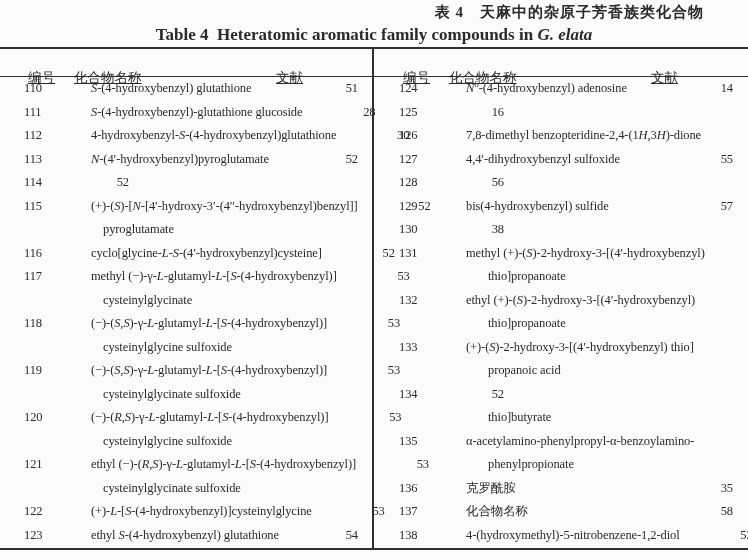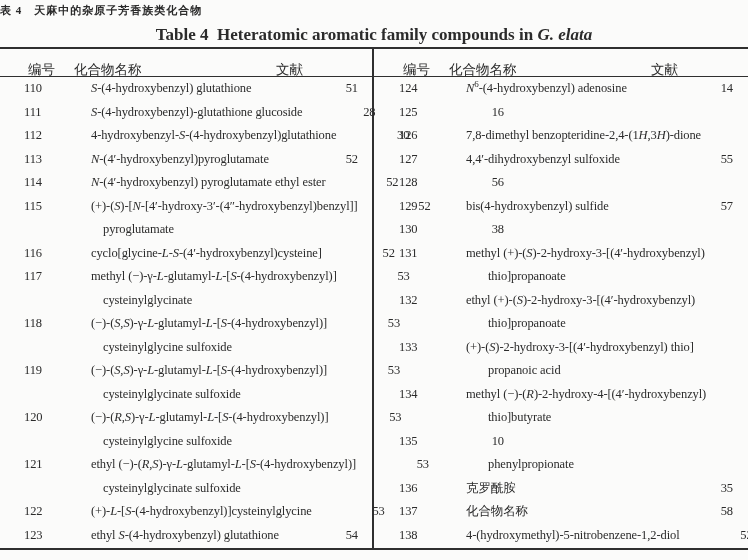--- a/index.html
+++ b/index.html
@@ -6,34 +6,34 @@
   .page{
     position:relative;
     width:748px;height:560px;
     background:#fbfbfa;
     color:#2b2b2b;
     font-family:"Liberation Serif","DejaVu Serif",serif;
     overflow:hidden;
   }
   .title-zh{
     position:absolute;top:3px;left:0;width:704px;
-    text-align:left;font-size:11px;font-weight:bold;letter-spacing:1px;
+    text-align:right;font-size:15px;font-weight:bold;letter-spacing:1px;
   }
   .title-en{
     position:absolute;top:25px;left:0;width:748px;
     text-align:center;font-size:17px;font-weight:bold;
   }
   .rule{position:absolute;left:0;width:748px;background:#2f2f2f;}
   .rule-top{top:47px;height:2px;}
   .rule-head{top:76px;height:1px;}
   .rule-bottom{top:548px;height:2px;}
   .vdiv{position:absolute;left:372px;top:47px;width:2px;height:503px;background:#2f2f2f;}
   .thead{
-    position:absolute;top:56px;height:28px;line-height:28px;
-    width:316px;display:flex;font-size:13.5px;
+    position:absolute;top:64px;height:28px;line-height:28px;
+    width:316px;display:flex;font-size:13.5px;text-decoration:underline;
   }
   .thead.t-left{left:0;}
   .thead.t-right{left:375px;}
   .th-num{padding-left:28px;width:46px;}
   .th-name{flex:1;text-align:left;}
   .th-ref{width:44px;text-align:right;padding-right:13px;}
   .rows{position:absolute;top:77px;width:373px;}
   .rows.r-left{left:0;}
   .rows.r-right{left:375px;}
   .line{
@@ -88,21 +88,20 @@
         <span class="name">4-hydroxybenzyl-<i>S</i>-(4-hydroxybenzyl)glutathione</span>
         <span class="ref">30</span>
       </div>
       <div class="line">
         <span class="num">113</span>
         <span class="name"><i>N</i>-(4′-hydroxybenzyl)pyroglutamate</span>
         <span class="ref">52</span>
       </div>
       <div class="line">
         <span class="num">114</span>
-        <span class="name"><i>N</i>-(4′-hydroxybenzyl) pyroglutamate ethyl ester</span>
         <span class="ref">52</span>
       </div>
       <div class="line">
         <span class="num">115</span>
         <span class="name">(+)-(<i>S</i>)-[<i>N</i>-[4′-hydroxy-3′-(4″-hydroxybenzyl)benzyl]]</span>
         <span class="ref">52</span>
       </div>
       <div class="line cont">
         <span class="num"></span>
         <span class="name">pyroglutamate</span>
@@ -232,30 +231,30 @@
         <span class="name">(+)-(<i>S</i>)-2-hydroxy-3-[(4′-hydroxybenzyl) thio]</span>
         <span class="ref">52</span>
       </div>
       <div class="line cont">
         <span class="num"></span>
         <span class="name">propanoic acid</span>
         <span class="ref"></span>
       </div>
       <div class="line">
         <span class="num">134</span>
-        <span class="name">methyl (−)-(<i>R</i>)-2-hydroxy-4-[(4′-hydroxybenzyl)</span>
         <span class="ref">52</span>
       </div>
       <div class="line cont">
         <span class="num"></span>
         <span class="name">thio]butyrate</span>
         <span class="ref"></span>
       </div>
       <div class="line">
         <span class="num">135</span>
+        <span class="name">α-acetylamino-phenylpropyl-α-benzoylamino-</span>
         <span class="ref">10</span>
       </div>
       <div class="line cont">
         <span class="num"></span>
         <span class="name">phenylpropionate</span>
         <span class="ref"></span>
       </div>
       <div class="line">
         <span class="num">136</span>
         <span class="name">克罗酰胺</span>

